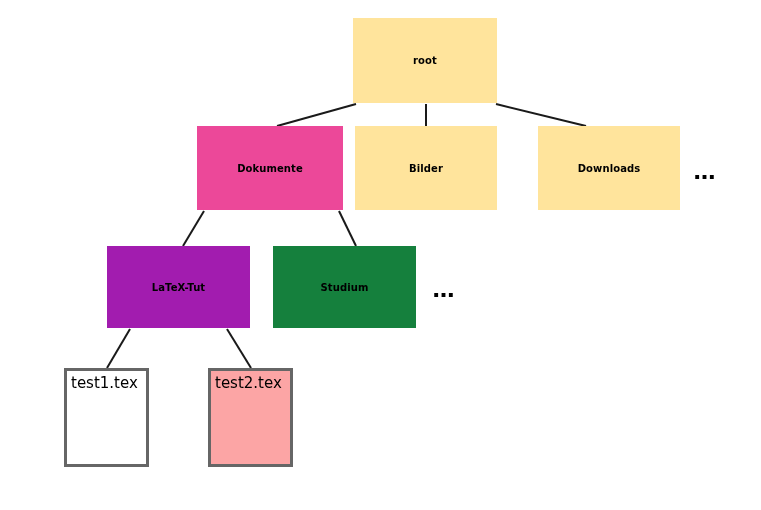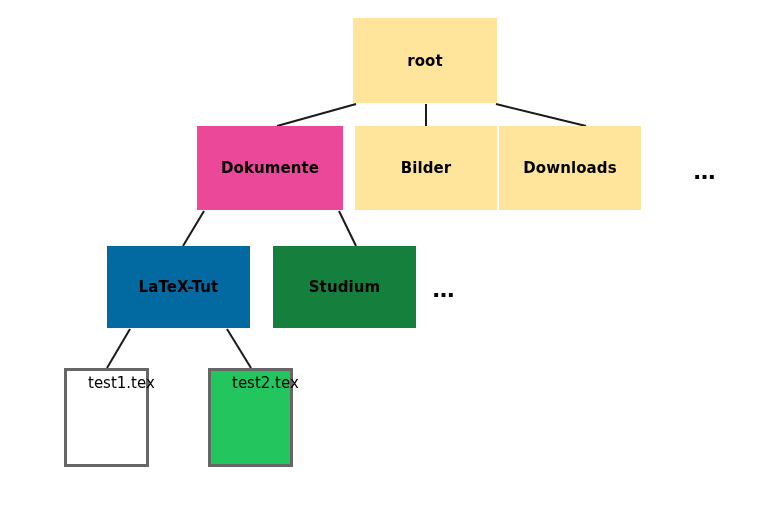--- a/index.html
+++ b/index.html
@@ -34,32 +34,32 @@
     display: flex;
     align-items: center;
     justify-content: center;
     z-index: 2;
   }
   .folder {
     background: #ffe49c;
     border: none;
     color: #000000;
     font-weight: bold;
-    font-size: 15px;
+    font-size: 10px;
     letter-spacing: 0.1px;
   }
   .file {
     background: #ffffff;
     border: 3px solid #666666;
     color: #000000;
     font-weight: normal;
     font-size: 15px;
     align-items: flex-start;
     justify-content: flex-start;
-    padding: 3px 0 0 21px;
+    padding: 3px 0 0 4px;
   }
   .ellipsis {
     position: absolute;
     color: #000000;
     font-weight: bold;
     font-size: 22px;
     line-height: 1;
     letter-spacing: 1px;
     z-index: 2;
     display: flex;
@@ -85,32 +85,32 @@
   <div id="node-layer">
       <div class="node folder" style="left: 353px; top: 18px; width: 144px; height: 85px; background: rgb(255, 228, 156); color: rgb(0, 0, 0);">
         <span>root</span>
       </div>
       <div class="node folder" style="left: 197px; top: 126px; width: 146px; height: 84px; background: #ec4899; color: rgb(0, 0, 0);">
         <span>Dokumente</span>
       </div>
       <div class="node folder" style="left: 355px; top: 126px; width: 142px; height: 84px; background: rgb(255, 228, 156); color: rgb(0, 0, 0);">
         <span>Bilder</span>
       </div>
-      <div class="node folder" style="left: 499px; top: 126px; width: 142px; height: 84px; background: rgb(255, 228, 156); color: rgb(0, 0, 0);">
+      <div class="node folder" style="left: 538px; top: 126px; width: 142px; height: 84px; background: rgb(255, 228, 156); color: rgb(0, 0, 0);">
         <span>Downloads</span>
       </div>
-      <div class="node folder" style="left: 107px; top: 246px; width: 143px; height: 82px; background: #0369a1; color: rgb(0, 0, 0);">
+      <div class="node folder" style="left: 107px; top: 246px; width: 143px; height: 82px; background: #a21caf; color: rgb(0, 0, 0);">
         <span>LaTeX-Tut</span>
       </div>
       <div class="node folder" style="left: 273px; top: 246px; width: 143px; height: 82px; background: #15803d; color: rgb(0, 0, 0);">
         <span>Studium</span>
       </div>
       <div class="node file" style="left: 64px; top: 368px; width: 85px; height: 99px; background: rgb(255, 255, 255); border-color: rgb(102, 102, 102); color: rgb(0, 0, 0);">
         <span>test1.tex</span>
       </div>
-      <div class="node file" style="left: 208px; top: 368px; width: 85px; height: 99px; background: #22c55e; border-color: rgb(102, 102, 102); color: rgb(0, 0, 0);">
+      <div class="node file" style="left: 208px; top: 368px; width: 85px; height: 99px; background: #fca5a5; border-color: rgb(102, 102, 102); color: rgb(0, 0, 0);">
         <span>test2.tex</span>
       </div>
       <div class="ellipsis" style="left: 690px; top: 160px; width: 30px; height: 24px; color: rgb(0, 0, 0);">…</div>
       <div class="ellipsis" style="left: 429px; top: 278px; width: 30px; height: 24px; color: rgb(0, 0, 0);">…</div>
     </div>
 
 </div>
 
 </body></html>

